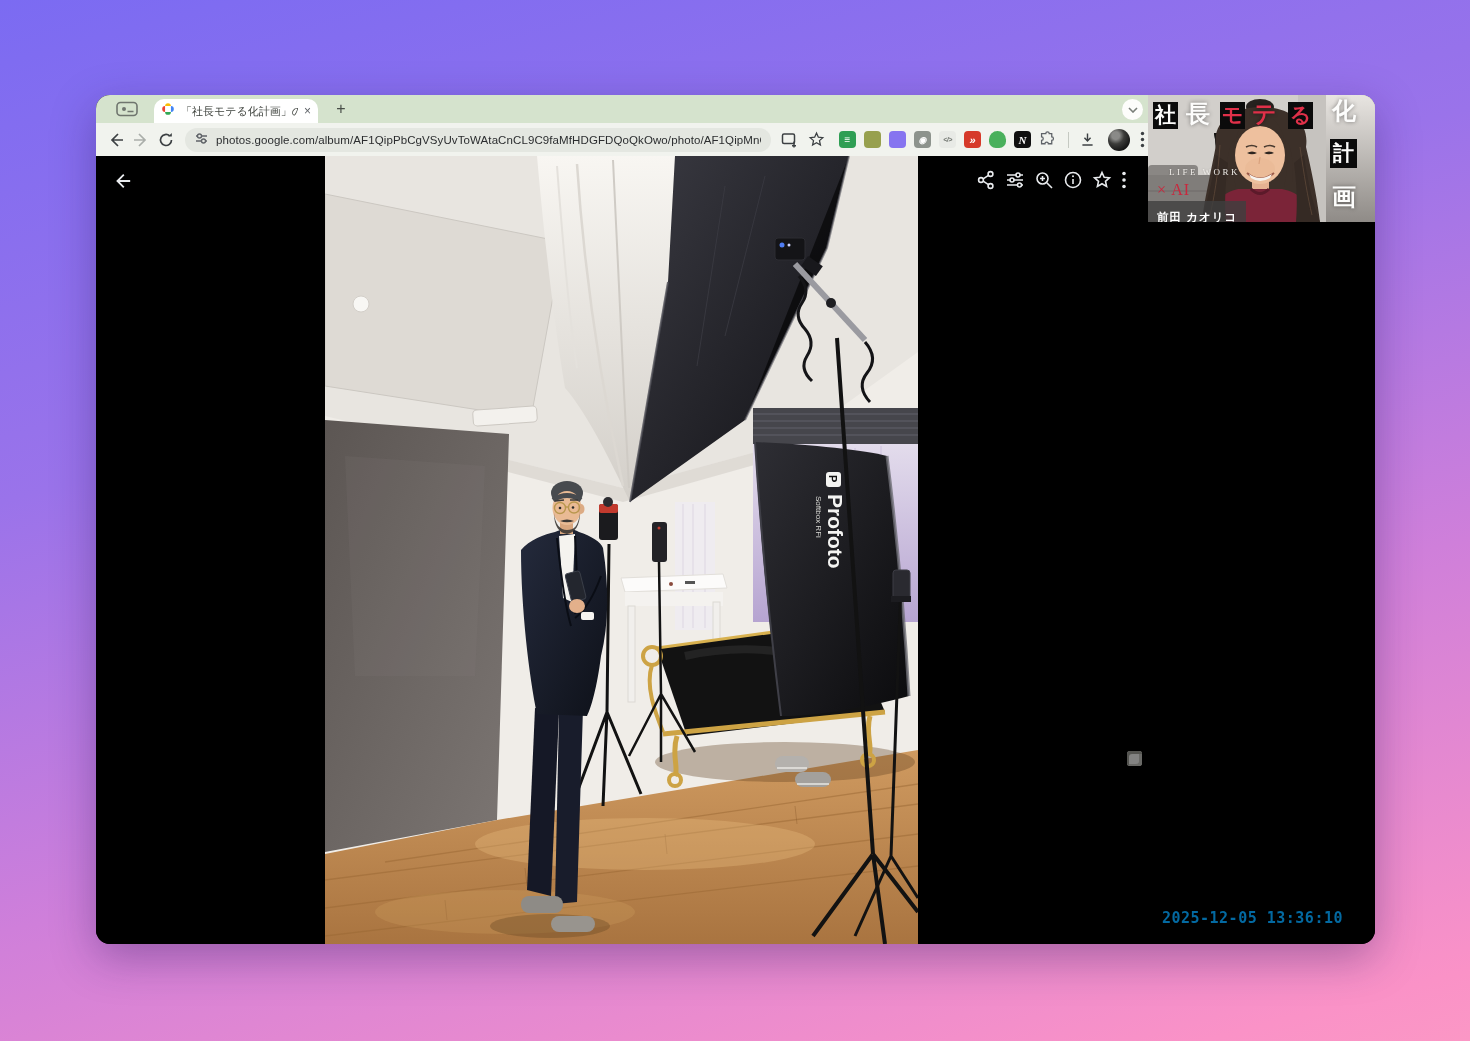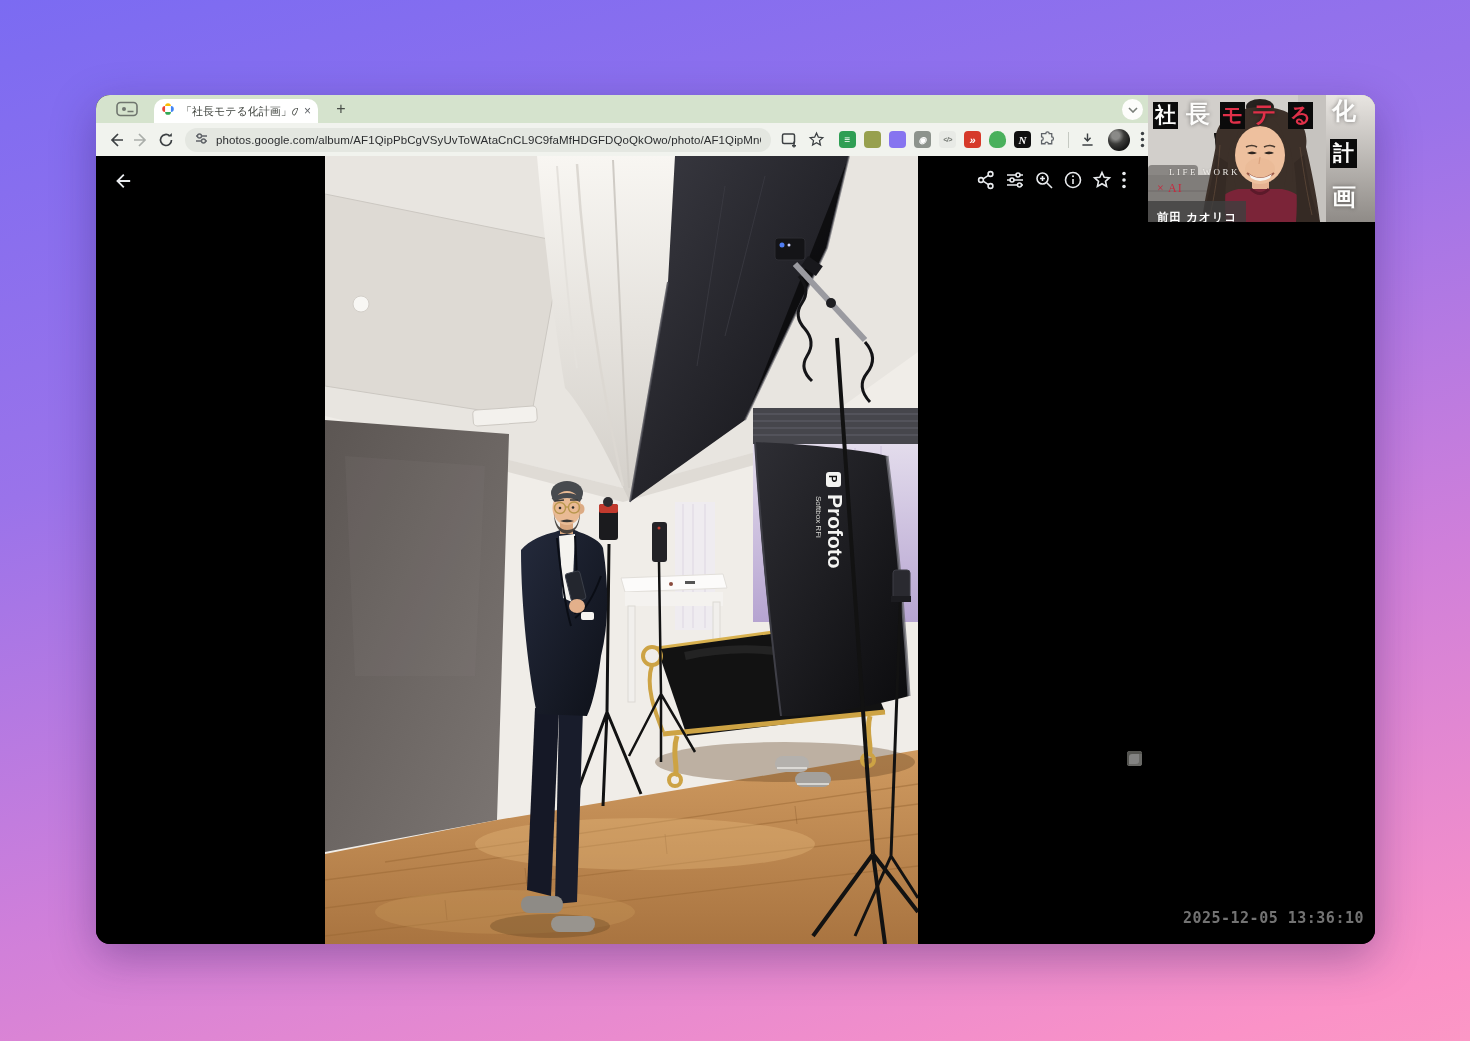--- a/index.html
+++ b/index.html
@@ -41,35 +41,35 @@
   .divider{width:1px;height:16px;background:#c5c9c2;margin-left:12px;}
   .avatar{width:22px;height:22px;border-radius:50%;margin-left:12px;
           background:radial-gradient(circle at 35% 30%,#8a8a88 0 18%,#3c3c3a 40%,#141414 75%,#565654 100%);}
   
   .content{position:absolute;left:0;top:61px;width:1279px;height:788px;background:#000;}
   .backbtn{position:absolute;left:16px;top:15px;}
   .photo{position:absolute;left:229px;top:0;}
   .vicons{position:absolute;left:880px;top:14px;display:flex;gap:9px;}
   .artifact{position:absolute;left:1031px;top:595px;width:15px;height:15px;border-radius:3px;background:#9b9b99;
             opacity:.85;box-shadow:inset 2px 3px 0 #63635f, inset -3px -2px 0 #7c7c78;}
-  .timestamp{position:absolute;right:11px;top:753px;color:#737373;font-family:"DejaVu Sans Mono",monospace;
+  .timestamp{position:absolute;right:32px;top:753px;color:#0369a1;font-family:"DejaVu Sans Mono",monospace;
              font-size:15px;font-weight:700;letter-spacing:.5px;}
   
   .overlay{position:absolute;left:1148px;top:95px;width:227px;height:127px;border-radius:0 14px 0 0;
            overflow:hidden;background:#d2cfcb;}
   .overlay svg{position:absolute;left:0;top:0;}
   .vc{position:absolute;font-family:serif;font-weight:700;font-size:21px;line-height:1;}
   .vc.box{width:25px;height:27px;background:#0b0b0b;display:flex;align-items:center;justify-content:center;}
   .vc.white{color:#fdfdfc;}
   .vc.red{color:#e03049;}
   .vc.plain{text-shadow:0 0 4px rgba(0,0,0,.45);font-size:24px;}
   .caption1{position:absolute;left:9px;top:72px;font-family:"Liberation Serif",serif;color:#efece8;
             font-size:9px;letter-spacing:2.5px;text-shadow:0 0 2px rgba(0,0,0,.25);margin-left:12px;}
   .caption2{position:absolute;left:9px;top:86px;font-family:"Liberation Serif",serif;color:#c9273d;
-            font-size:12px;font-weight:400;letter-spacing:1px;}
+            font-size:16px;font-weight:400;letter-spacing:1px;}
   .nametag{position:absolute;left:0;top:106px;height:33px;background:rgba(62,62,62,.8);color:#fff;
            font-size:11.5px;font-weight:700;display:flex;align-items:center;padding:0 9px;letter-spacing:1px;}
 </style>
 </head>
 <body>
 
 <div class="window">
 
   <div class="tabstrip">
     <span class="tabsearch">

